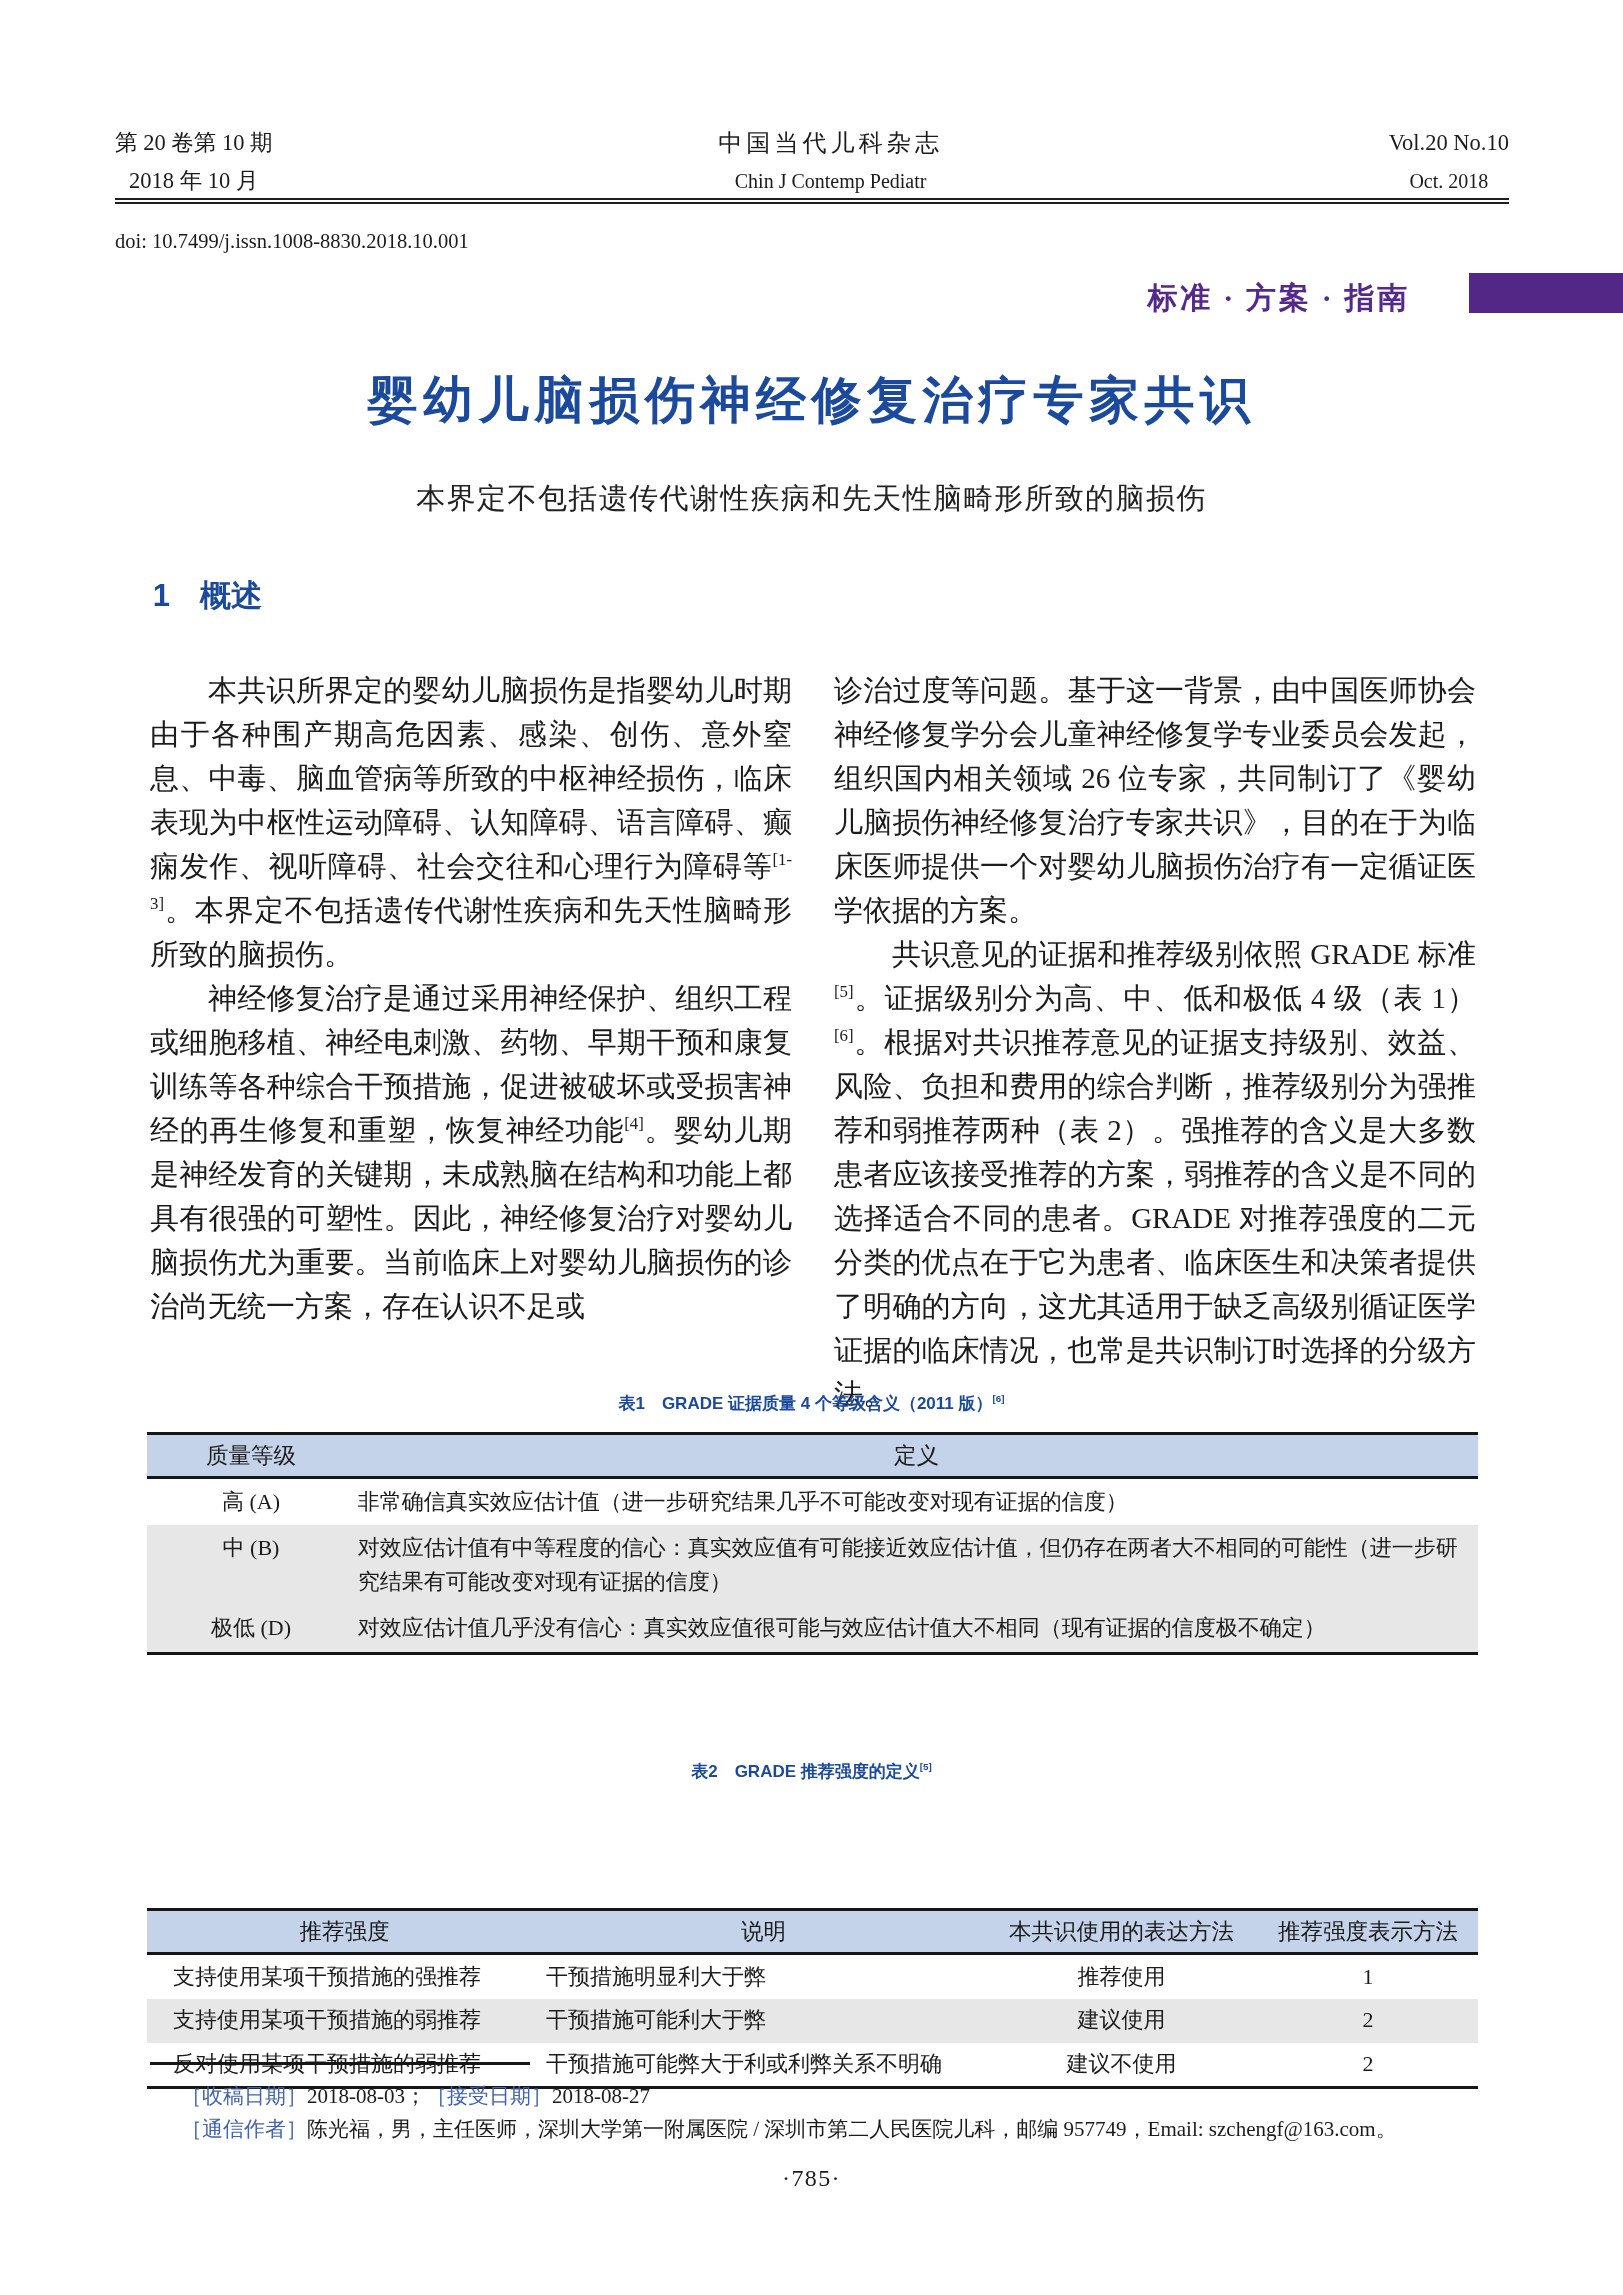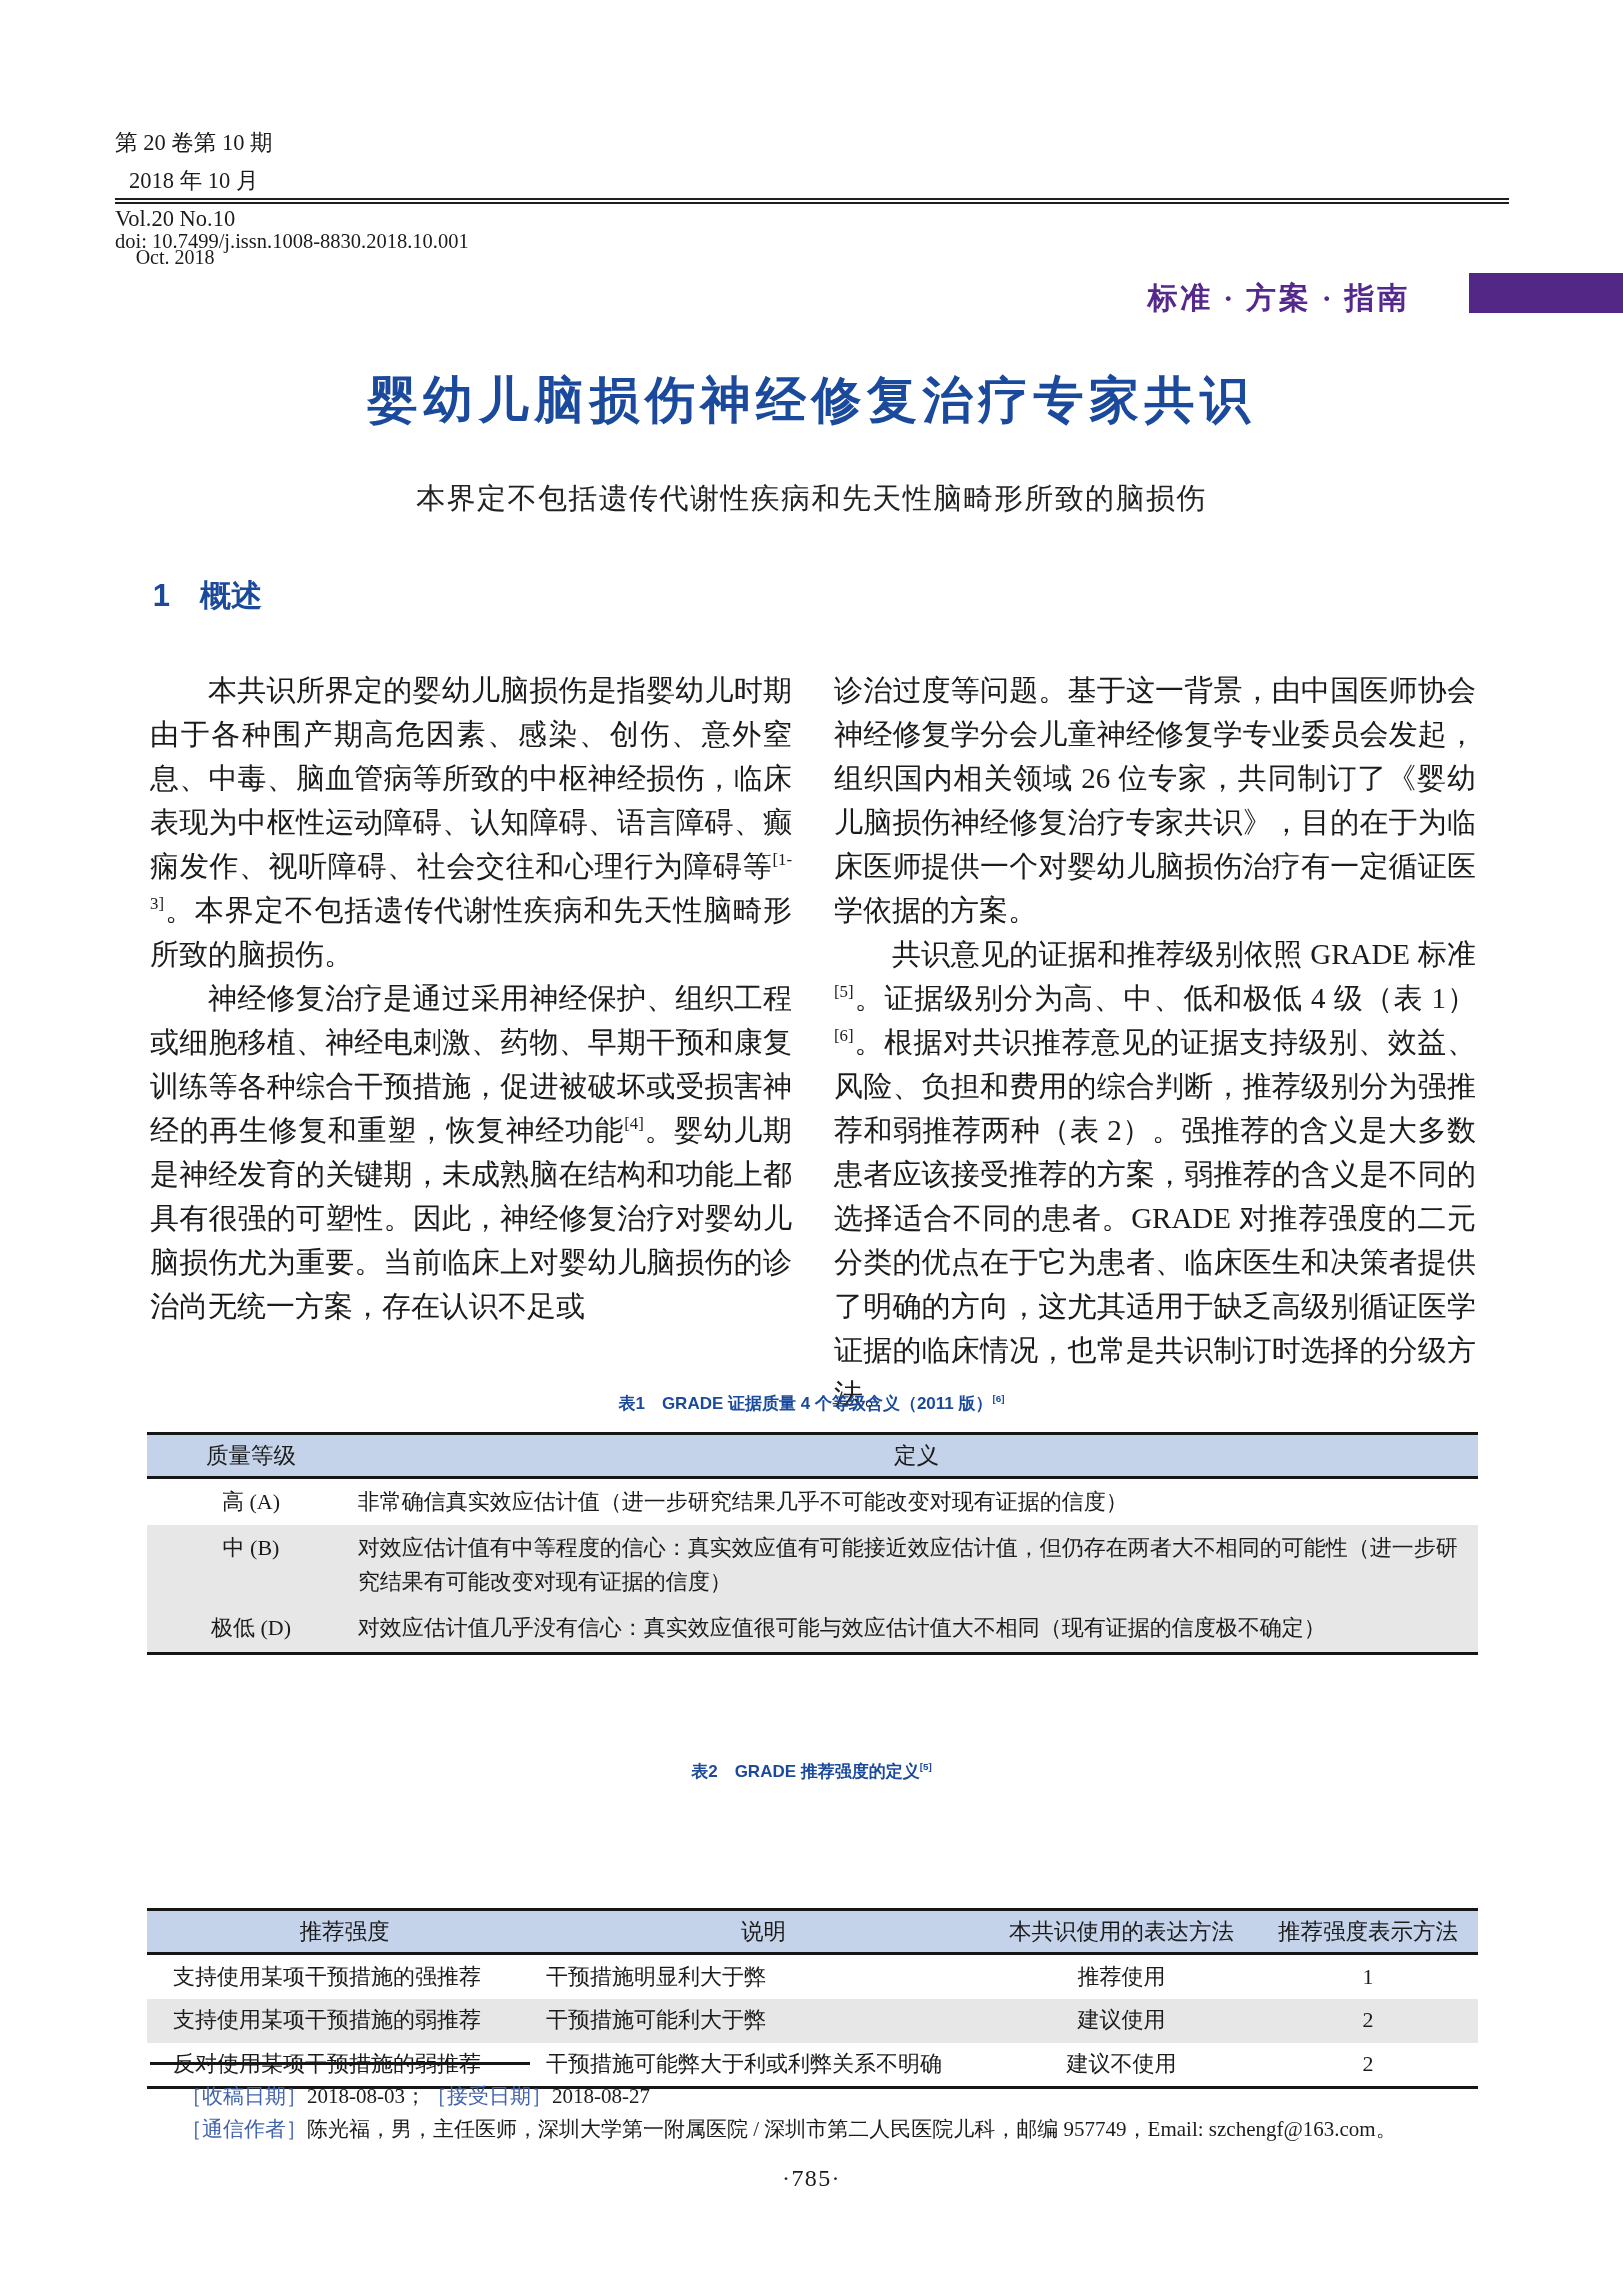--- a/index.html
+++ b/index.html
@@ -15,21 +15,21 @@
   html,body{background:#ffffff;}
   body{
     position:relative;
     width:1623px;height:2295px;
     font-family:"Liberation Serif","DejaVu Serif",serif;
     color:var(--ink);
   }
   
   .page-head{
     position:absolute;top:124px;left:115px;width:1394px;
-    display:flex;justify-content:space-between;align-items:flex-start;flex-direction:column;
+    display:flex;justify-content:space-between;align-items:flex-start;
   }
   .page-head .block{text-align:center;line-height:38px;font-size:22.5px;}
   .page-head .cn-journal{letter-spacing:4.1px;font-size:24px;}
   .page-head .en{font-size:20px;letter-spacing:0;}
   .double-rule{
     position:absolute;top:198px;left:115px;width:1394px;height:6.1px;
     border-top:2px solid #1e1e1e;border-bottom:2px solid #1e1e1e;
   }
   .doi-line{position:absolute;top:230px;left:115px;font-size:20.5px;}
   
@@ -122,20 +122,24 @@
 </style>
 </head>
 <body>
 
 <div class="page-head">
   <div class="block">
     <div>第 20 卷第 10 期</div>
     <div>2018 年 10 月</div>
   </div>
   <div class="block">
+    <div class="cn-journal">中国当代儿科杂志</div>
+    <div class="en">Chin J Contemp Pediatr</div>
+  </div>
+  <div class="block">
     <div>Vol.20 No.10</div>
     <div class="en">Oct. 2018</div>
   </div>
 </div>
 <div class="double-rule"></div>
 
 <div class="doi-line">doi: 10.7499/j.issn.1008-8830.2018.10.001</div>
 
 <div class="category-tag">标准 · 方案 · 指南</div>
 <div class="category-block"></div>

